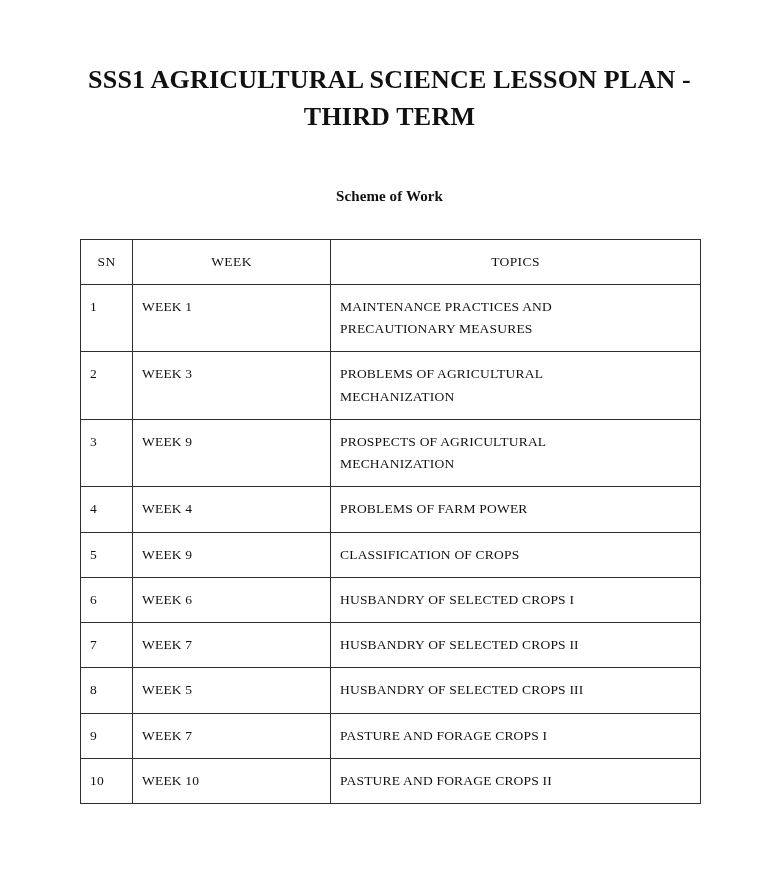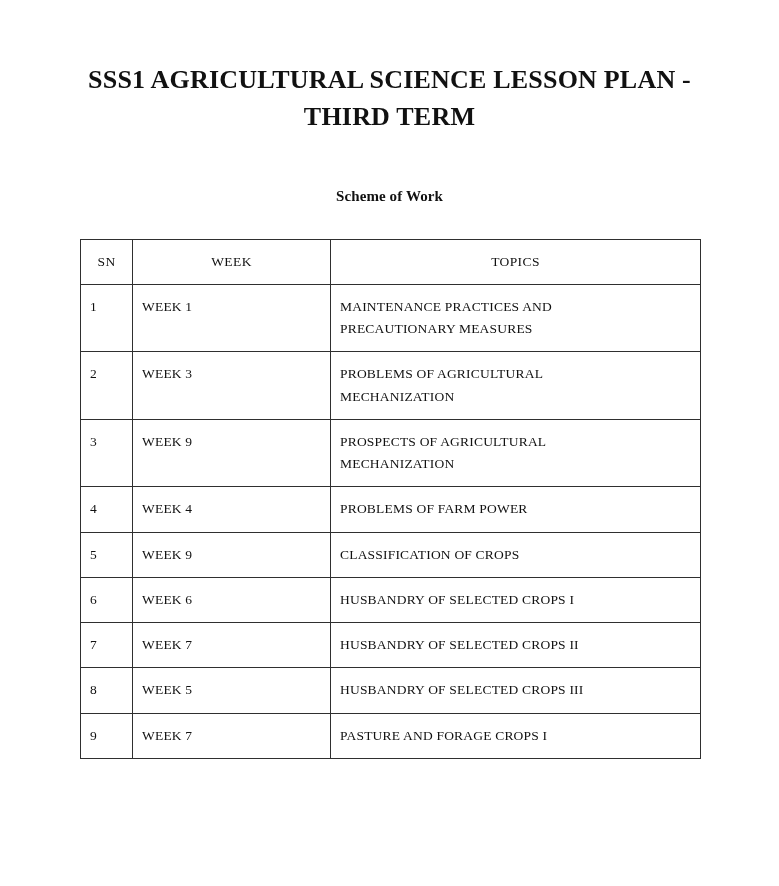--- a/index.html
+++ b/index.html
@@ -174,18 +174,25 @@
             <span class="topic-line">HUSBANDRY OF SELECTED CROPS III</span>
           </td>
         </tr>
         <tr>
           <td class="sn">9</td>
           <td class="week">WEEK 7</td>
           <td class="topic">
             <span class="topic-line">PASTURE AND FORAGE CROPS I</span>
           </td>
         </tr>
+        <tr>
+          <td class="sn">10</td>
+          <td class="week">WEEK 10</td>
+          <td class="topic">
+            <span class="topic-line">PASTURE AND FORAGE CROPS II</span>
+          </td>
+        </tr>
       </tbody>
     </table>
 
   </div>
 
 </div>
 
 </body></html>

